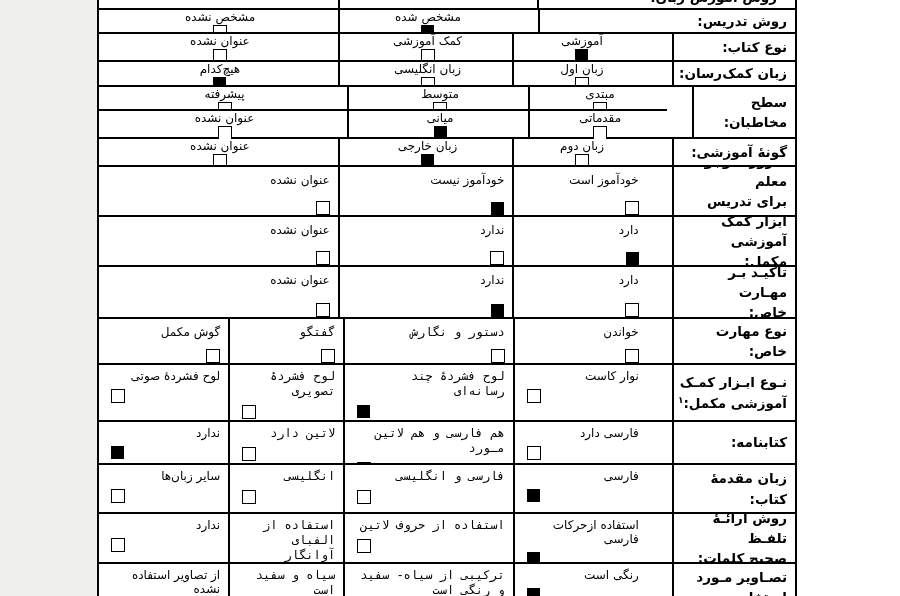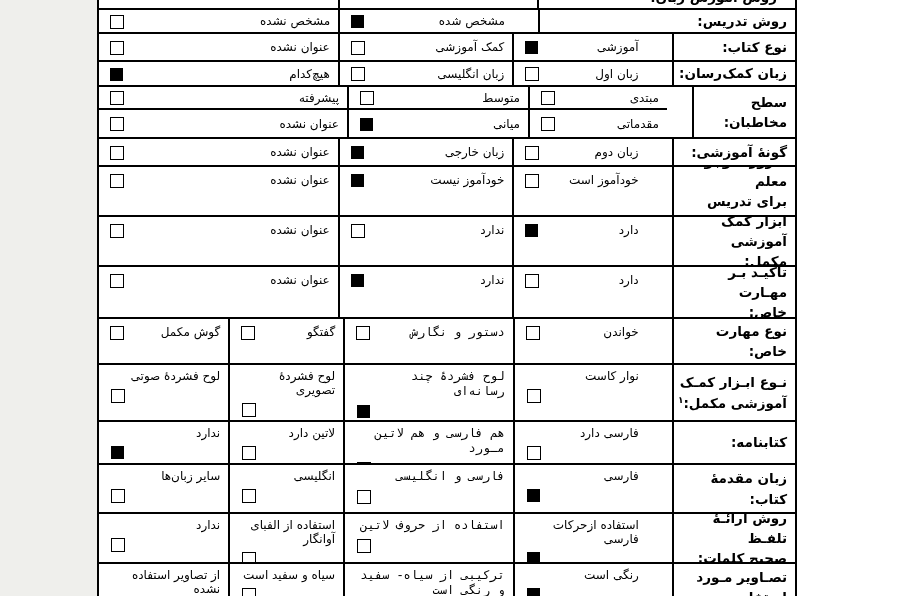--- a/index.html
+++ b/index.html
@@ -19,42 +19,42 @@
   .cell{box-sizing:border-box;position:relative;overflow:hidden;}
   .row > .cell:not(:last-child), .subrow > .cell:not(:last-child){border-left:2px solid #000;}
   .lbl{
     font-weight:bold;font-size:13.5px;line-height:1.5;
     display:flex;flex-direction:column;justify-content:center;
     text-align:right;padding:0 8px 0 4px;margin-left:25px;
   }
   .lbl.topalign{justify-content:flex-start;padding-top:3px;}
   .lbl sup{font-size:9px;}
   .opt{font-size:12px;}
-  .opt.inline{display:flex;justify-content:space-between;align-items:center;padding:0 8px 0 11px;}
+  .opt.inline{display:flex;justify-content:space-between;align-items:center;padding:0 8px 0 11px;flex-direction:column;}
   .opt.inline.top{align-items:flex-start;padding-top:6px;}
   .opt.stack{display:flex;flex-direction:column;padding:4px 8px 0 12px;}
   .opt .t{text-align:right;}
   .cb{
     width:12px;height:12px;border:1.5px solid #000;background:#fff;
     flex:none;display:inline-block;
   }
   .opt.inline .cb{margin-top:1px;}
   .opt.stack .cb{align-self:flex-end;margin-top:6px;}
   .cb.checked{background:#000;width:11px;height:11px;border:1px solid #000;}
   .sub{width:568px;display:flex;flex-direction:column;}
   .subrow{display:flex;box-sizing:border-box;}
   .subrow.b{border-top:2px solid #000;}
   
   .w-lbl{width:128px;}
   .w-lblwide{width:267px;}
   .wA{width:139px;}
   .wB{width:181px;}
   .wC{width:248px;}
   .wB4{width:176px;font-family:Liberation Mono, monospace;}
-  .wC4{width:119px;}
+  .wC4{width:119px;font-family:Liberation Mono, monospace;}
   .wD4{width:134px;}
   .partial{height:8px;overflow:hidden;}
   .partial .clip{
     display:block;font-weight:bold;font-size:13.5px;text-align:right;
     padding-right:10px;margin-top:-13px;
   }
 </style>
 </head>
 <body>
 

